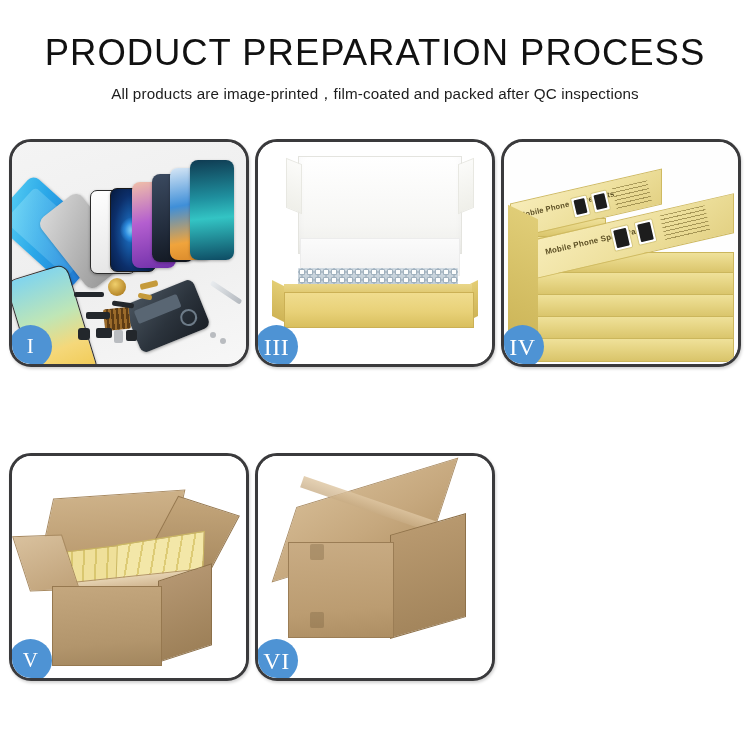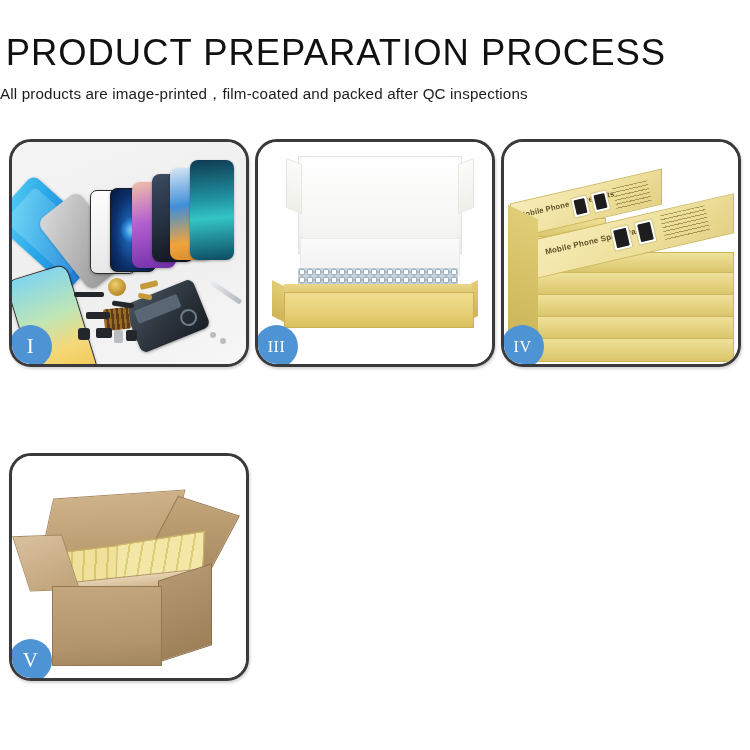--- a/index.html
+++ b/index.html
@@ -12,20 +12,21 @@
     height: 750px;
     overflow: hidden;
     font-family: "Liberation Sans", sans-serif;
     color: #1a1a1a;
   }
 
   
   .header {
     width: 750px;
     padding-top: 34px;
+    text-align: center;
   }
   .page-title {
     font-family: "Liberation Sans", sans-serif;
     font-size: 37px;
     font-weight: 400;
     letter-spacing: 1.0px;
     line-height: 1.02;
     color: #111111;
     margin: 0;
     white-space: nowrap;
@@ -85,21 +86,21 @@
     display: flex;
     align-items: center;
     justify-content: center;
     font-family: "Liberation Serif", serif;
     font-size: 21px;
     letter-spacing: 0.5px;
     line-height: 1;
     z-index: 40;
     user-select: none;
   }
-  .badge.sm { font-size: 16px; }
+  .badge.sm { font-size: 24px; }
 
   
   .p1-bg {
     position: absolute;
     inset: 0;
     background: linear-gradient(160deg,#f4f4f4 0%, #eeeeee 55%, #f7f7f7 100%);
   }
   .phone {
     position: absolute;
     border-radius: 9px;
@@ -538,14 +539,26 @@
       <div class="c5-contents"></div>
       <div class="c5-contents2"></div>
       <div class="c5-rim"></div>
       <div class="c5-flap-left"></div>
       <div class="c5-side"></div>
       <div class="c5-front"></div>
     </div>
     <div class="badge">V</div>
   </div>
 
+  <div class="panel">
+    <div class="panel-stage">
+      <div class="p6-bg"></div>
+      <div class="c6-top"></div>
+      <div class="c6-tape"></div>
+      <div class="c6-side"></div>
+      <div class="c6-front"></div>
+      <div class="c6-nick" style="left:52px;top:88px;"></div>
+      <div class="c6-nick" style="left:52px;top:156px;"></div>
+    </div>
+    <div class="badge sm">VI</div>
+  </div>
 
 </div>
 
 </body></html>

